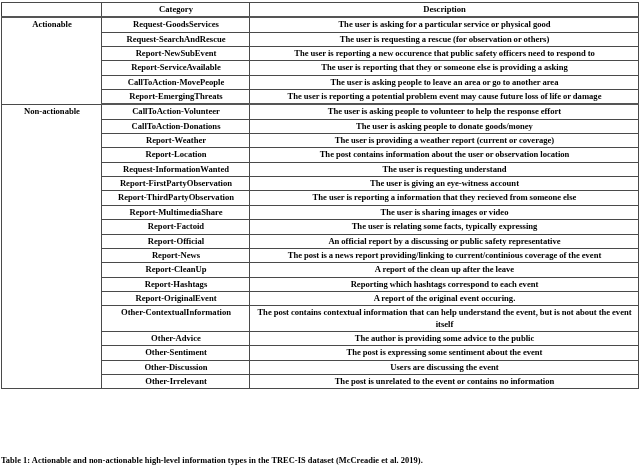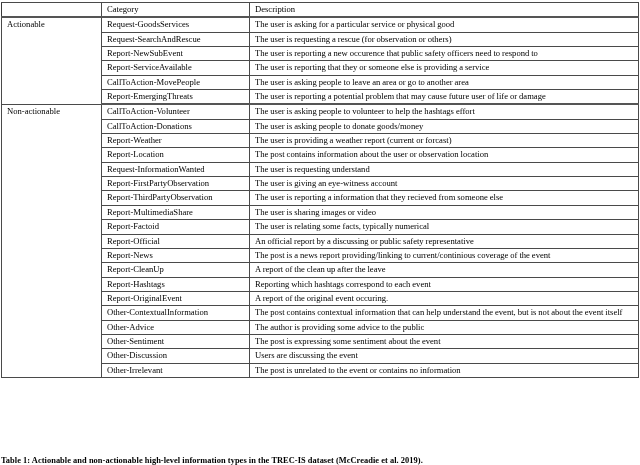--- a/index.html
+++ b/index.html
@@ -26,22 +26,22 @@
     margin: 2px 0 0 1px;
     table-layout: fixed;
     font-size: 8.6px;
     line-height: 1.32;
   }
   table.taxonomy td,
   table.taxonomy th {
     border: 1px solid #4a4a4a;
     padding: 1px 4px 1px 5px;
     vertical-align: top;
-    text-align: left;
-    font-weight: normal;
+    text-align: center;
+    font-weight: bold;
   }
   
   col.c-group { width: 100px; }
   col.c-category { width: 148px; }
   col.c-desc { width: 389px; }
 
   
   table.taxonomy {
     border: 1.4px solid #3a3a3a;
   }
@@ -107,42 +107,42 @@
         <tr>
           <td class="cat-cell">Request-SearchAndRescue</td>
           <td class="desc-cell">The user is requesting a rescue (for observation or others)</td>
         </tr>
         <tr>
           <td class="cat-cell">Report-NewSubEvent</td>
           <td class="desc-cell">The user is reporting a new occurence that public safety officers need to respond to</td>
         </tr>
         <tr>
           <td class="cat-cell">Report-ServiceAvailable</td>
-          <td class="desc-cell">The user is reporting that they or someone else is providing a service</td>
+          <td class="desc-cell">The user is reporting that they or someone else is providing a asking</td>
         </tr>
         <tr>
           <td class="cat-cell">CallToAction-MovePeople</td>
           <td class="desc-cell">The user is asking people to leave an area or go to another area</td>
         </tr>
         <tr class="section-end">
           <td class="cat-cell">Report-EmergingThreats</td>
-          <td class="desc-cell">The user is reporting a potential problem that may cause future user of life or damage</td>
+          <td class="desc-cell">The user is reporting a potential problem event may cause future loss of life or damage</td>
         </tr>
         <tr>
           <td class="group-cell" rowspan="19">Non-actionable</td>
           <td class="cat-cell">CallToAction-Volunteer</td>
-          <td class="desc-cell">The user is asking people to volunteer to help the hashtags effort</td>
+          <td class="desc-cell">The user is asking people to volunteer to help the response effort</td>
         </tr>
         <tr>
           <td class="cat-cell">CallToAction-Donations</td>
           <td class="desc-cell">The user is asking people to donate goods/money</td>
         </tr>
         <tr>
           <td class="cat-cell">Report-Weather</td>
-          <td class="desc-cell">The user is providing a weather report (current or forcast)</td>
+          <td class="desc-cell">The user is providing a weather report (current or coverage)</td>
         </tr>
         <tr>
           <td class="cat-cell">Report-Location</td>
           <td class="desc-cell">The post contains information about the user or observation location</td>
         </tr>
         <tr>
           <td class="cat-cell">Request-InformationWanted</td>
           <td class="desc-cell">The user is requesting understand</td>
         </tr>
         <tr>
@@ -152,21 +152,21 @@
         <tr>
           <td class="cat-cell">Report-ThirdPartyObservation</td>
           <td class="desc-cell">The user is reporting a information that they recieved from someone else</td>
         </tr>
         <tr>
           <td class="cat-cell">Report-MultimediaShare</td>
           <td class="desc-cell">The user is sharing images or video</td>
         </tr>
         <tr>
           <td class="cat-cell">Report-Factoid</td>
-          <td class="desc-cell">The user is relating some facts, typically numerical</td>
+          <td class="desc-cell">The user is relating some facts, typically expressing</td>
         </tr>
         <tr>
           <td class="cat-cell">Report-Official</td>
           <td class="desc-cell">An official report by a discussing or public safety representative</td>
         </tr>
         <tr>
           <td class="cat-cell">Report-News</td>
           <td class="desc-cell">The post is a news report providing/linking to current/continious coverage of the event</td>
         </tr>
         <tr>

